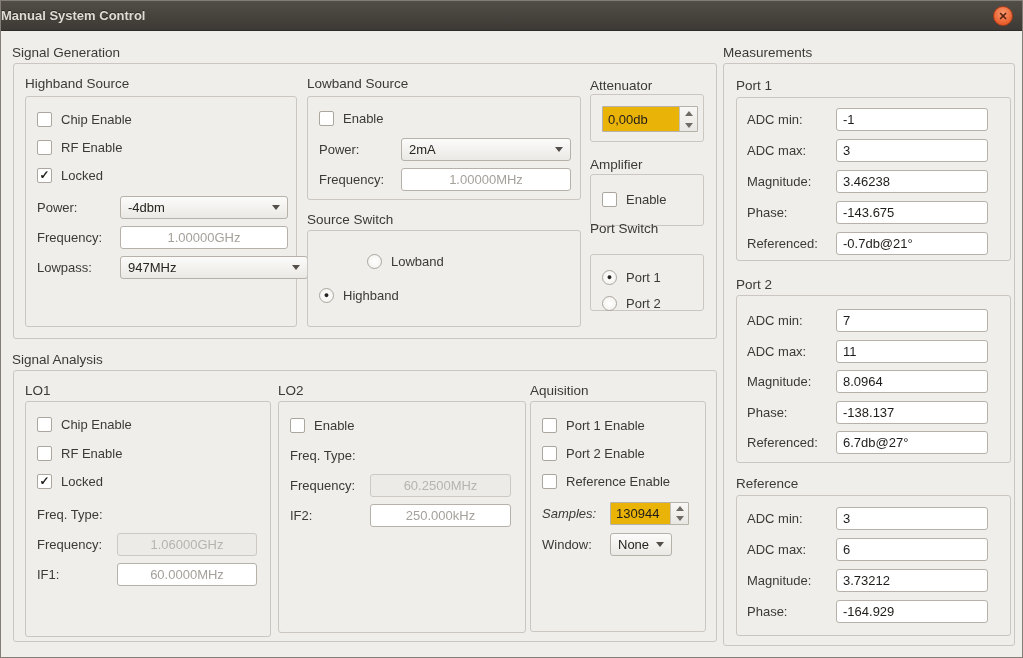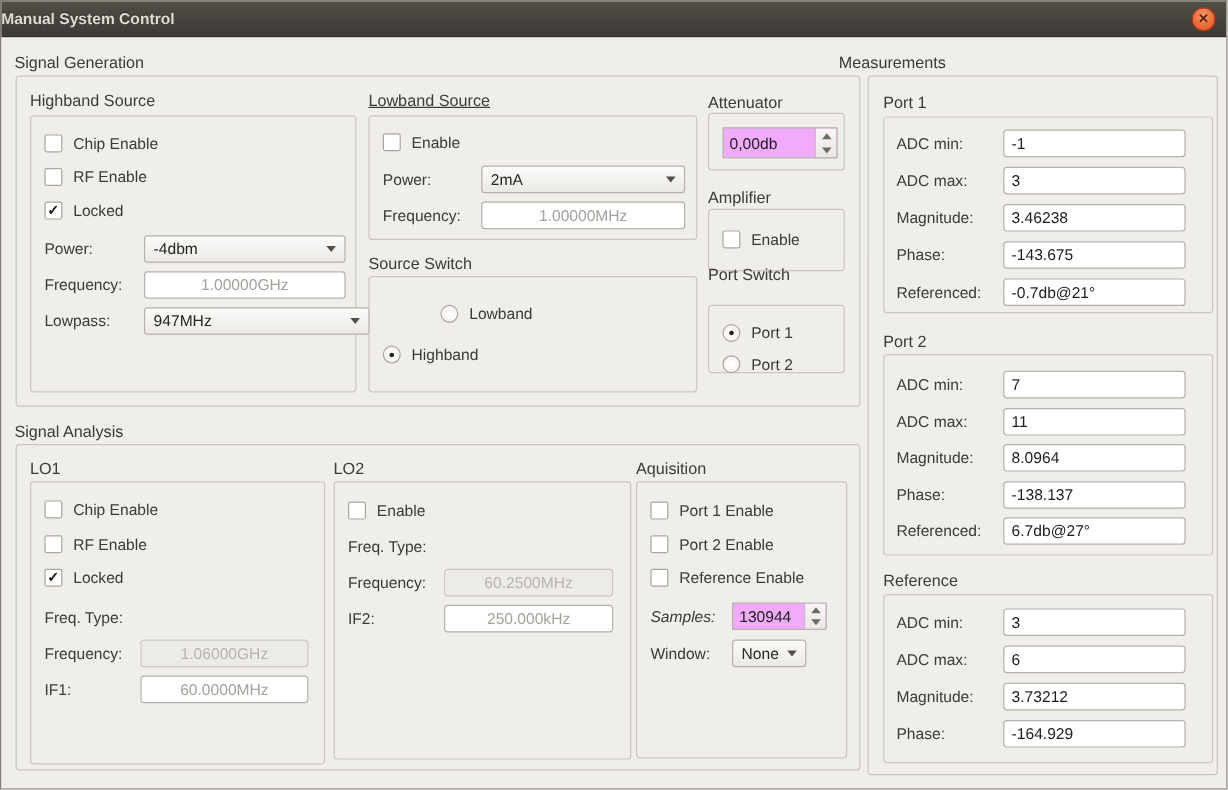--- a/index.html
+++ b/index.html
@@ -55,21 +55,21 @@
     border:1px solid #b6b1a9; border-radius:3px; display:flex; align-items:center;
     padding:0 7px; cursor:default;
   }
   .combo .ctext { color:#26251f; white-space:nowrap; }
   .combo .arrow {
     margin-left:auto; width:0; height:0;
     border-left:4px solid transparent; border-right:4px solid transparent;
     border-top:5px solid #534f48;
   }
   .spin {
-    position:absolute; display:flex; background:#f0abfc; border:1px solid #b6b1a9;
+    position:absolute; display:flex; background:#eab308; border:1px solid #b6b1a9;
     border-radius:1px; overflow:hidden;
   }
   .spin input {
     flex:1; min-width:0; border:none; outline:none; background:transparent;
     padding:0 5px; font-family:"Liberation Sans",sans-serif; font-size:13px; color:#1e1d1b;
   }
   .spin-btns { width:18px; border-left:1px solid #c6c1ba; background:linear-gradient(#f8f7f5, #e9e7e3); display:flex; flex-direction:column; }
   .spin-btn { flex:1; display:flex; align-items:center; justify-content:center; }
   .tri-up { width:0; height:0; border-left:4px solid transparent; border-right:4px solid transparent; border-bottom:5px solid #6f6b64; }
   .tri-down { width:0; height:0; border-left:4px solid transparent; border-right:4px solid transparent; border-top:5px solid #6f6b64; }
@@ -121,21 +121,21 @@
   <div style="position:absolute; left:119px; top:225px; width:168px;">
       <input class="field ghost" readonly="" value="1.00000GHz" style="">
     </div>
 
   <div class="flabel" style="left:36px; top:259px;">Lowpass:</div>
   <div class="combo" style="left:119px; top:255px; width:188px;">
     <span class="ctext">947MHz</span>
     <span class="arrow"></span>
   </div>
 
-  <div class="grp-title" style="left:306px; top:75px;text-decoration:underline;">Lowband Source</div>
+  <div class="grp-title" style="left:306px; top:75px;">Lowband Source</div>
   <div class="gbox" style="left:306px; top:95px; width:274px; height:104px;"></div>
 
   <div class="row" style="left:318px; top:109px;">
     <span class="check">
         <span class="mark"></span>
       </span>
     <span class="rlabel">Enable</span>
   </div>
 
   <div class="flabel" style="left:318px; top:141px;">Power:</div>
@@ -296,21 +296,21 @@
         </div>
     </div>
   </div>
 
   <div class="flabel" style="left:541px; top:536px;">Window:</div>
   <div class="combo" style="left:609px; top:532px; width:62px;">
     <span class="ctext">None</span>
     <span class="arrow"></span>
   </div>
 
-  <div class="sect-title" style="left:698px; top:44px;">Measurements</div>
+  <div class="sect-title" style="left:722px; top:44px;">Measurements</div>
   <div class="gbox" style="left:722px; top:62px; width:292px; height:583px;"></div>
 
   <div class="grp-title" style="left:735px; top:77px;">Port 1</div>
   <div class="gbox" style="left:735px; top:96px; width:275px; height:164px;"></div>
 
   <div class="flabel" style="left:746px; top:111px;">ADC min:</div>
   <div style="position:absolute; left:835px; top:107px; width:152px;">
       <input class="field" readonly="" value="-1" style="">
     </div>
   <div class="flabel" style="left:746px; top:142px;">ADC max:</div>

